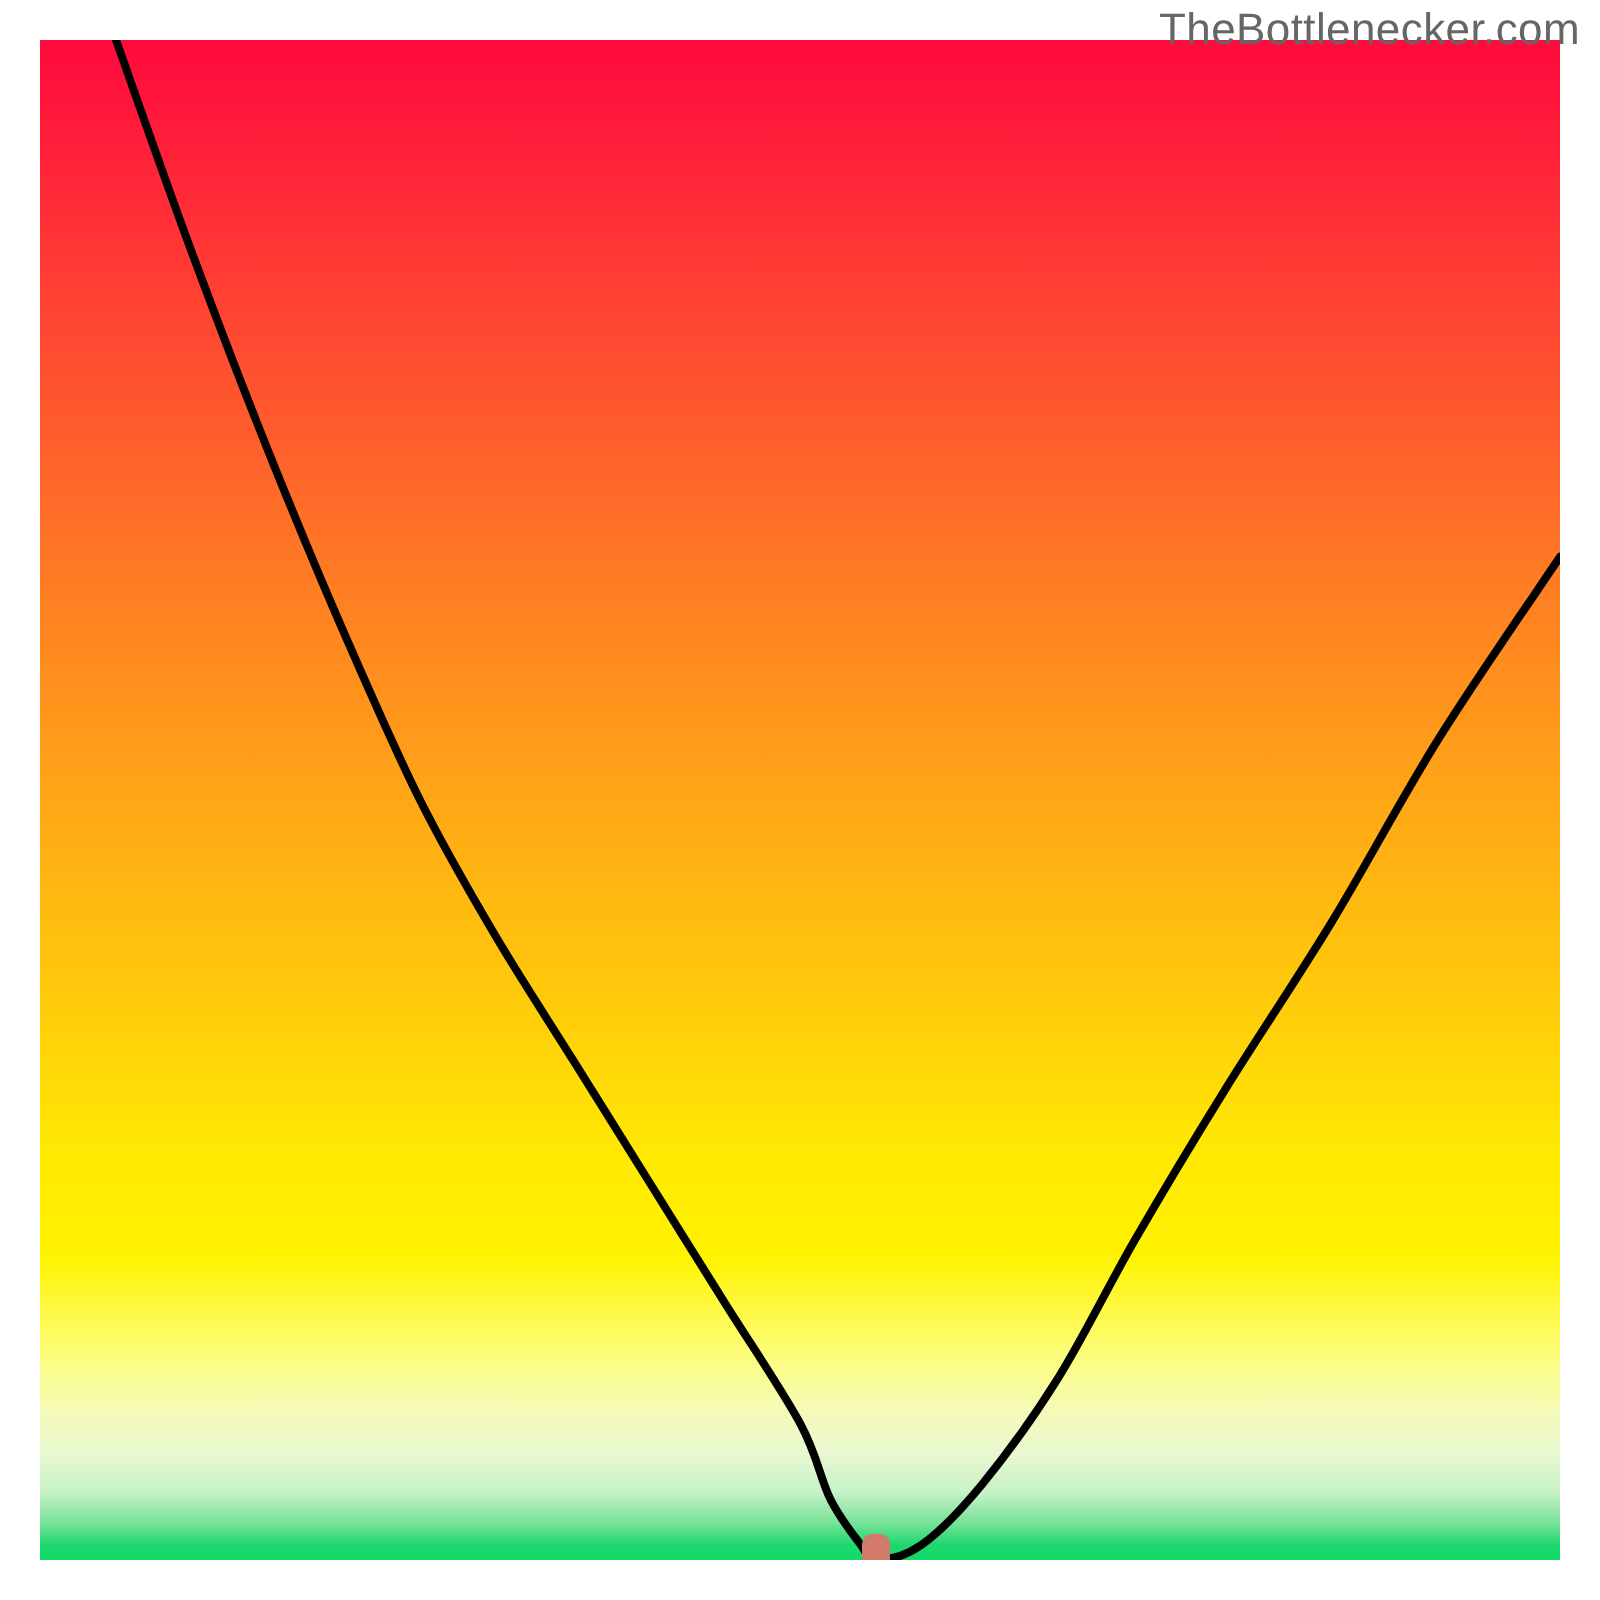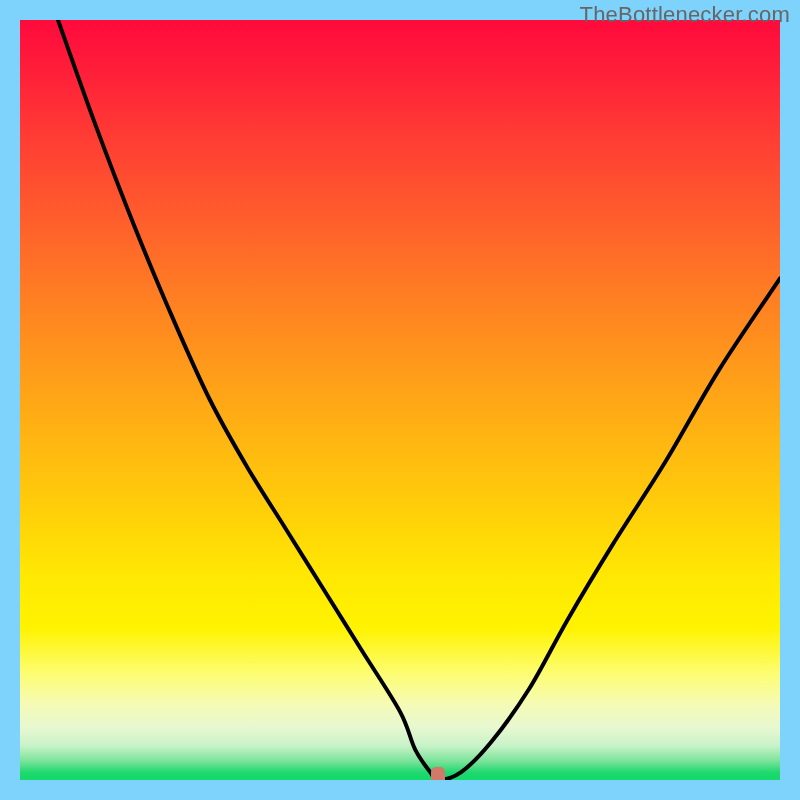--- a/index.html
+++ b/index.html
@@ -8,21 +8,21 @@
     width: 800px;
     height: 800px;
     background: #000;
     overflow: hidden;
     font-family: Arial, Helvetica, sans-serif;
   }
   .frame {
     position: relative;
     width: 800px;
     height: 800px;
-    background: #7dd3fc;
+    background: #ffffff;
   }
   .watermark {
     position: absolute;
     top: 2px;
     right: 10px;
     color: #666;
     font-size: 22px;
     font-weight: 500;
     letter-spacing: 0.2px;
     z-index: 5;

